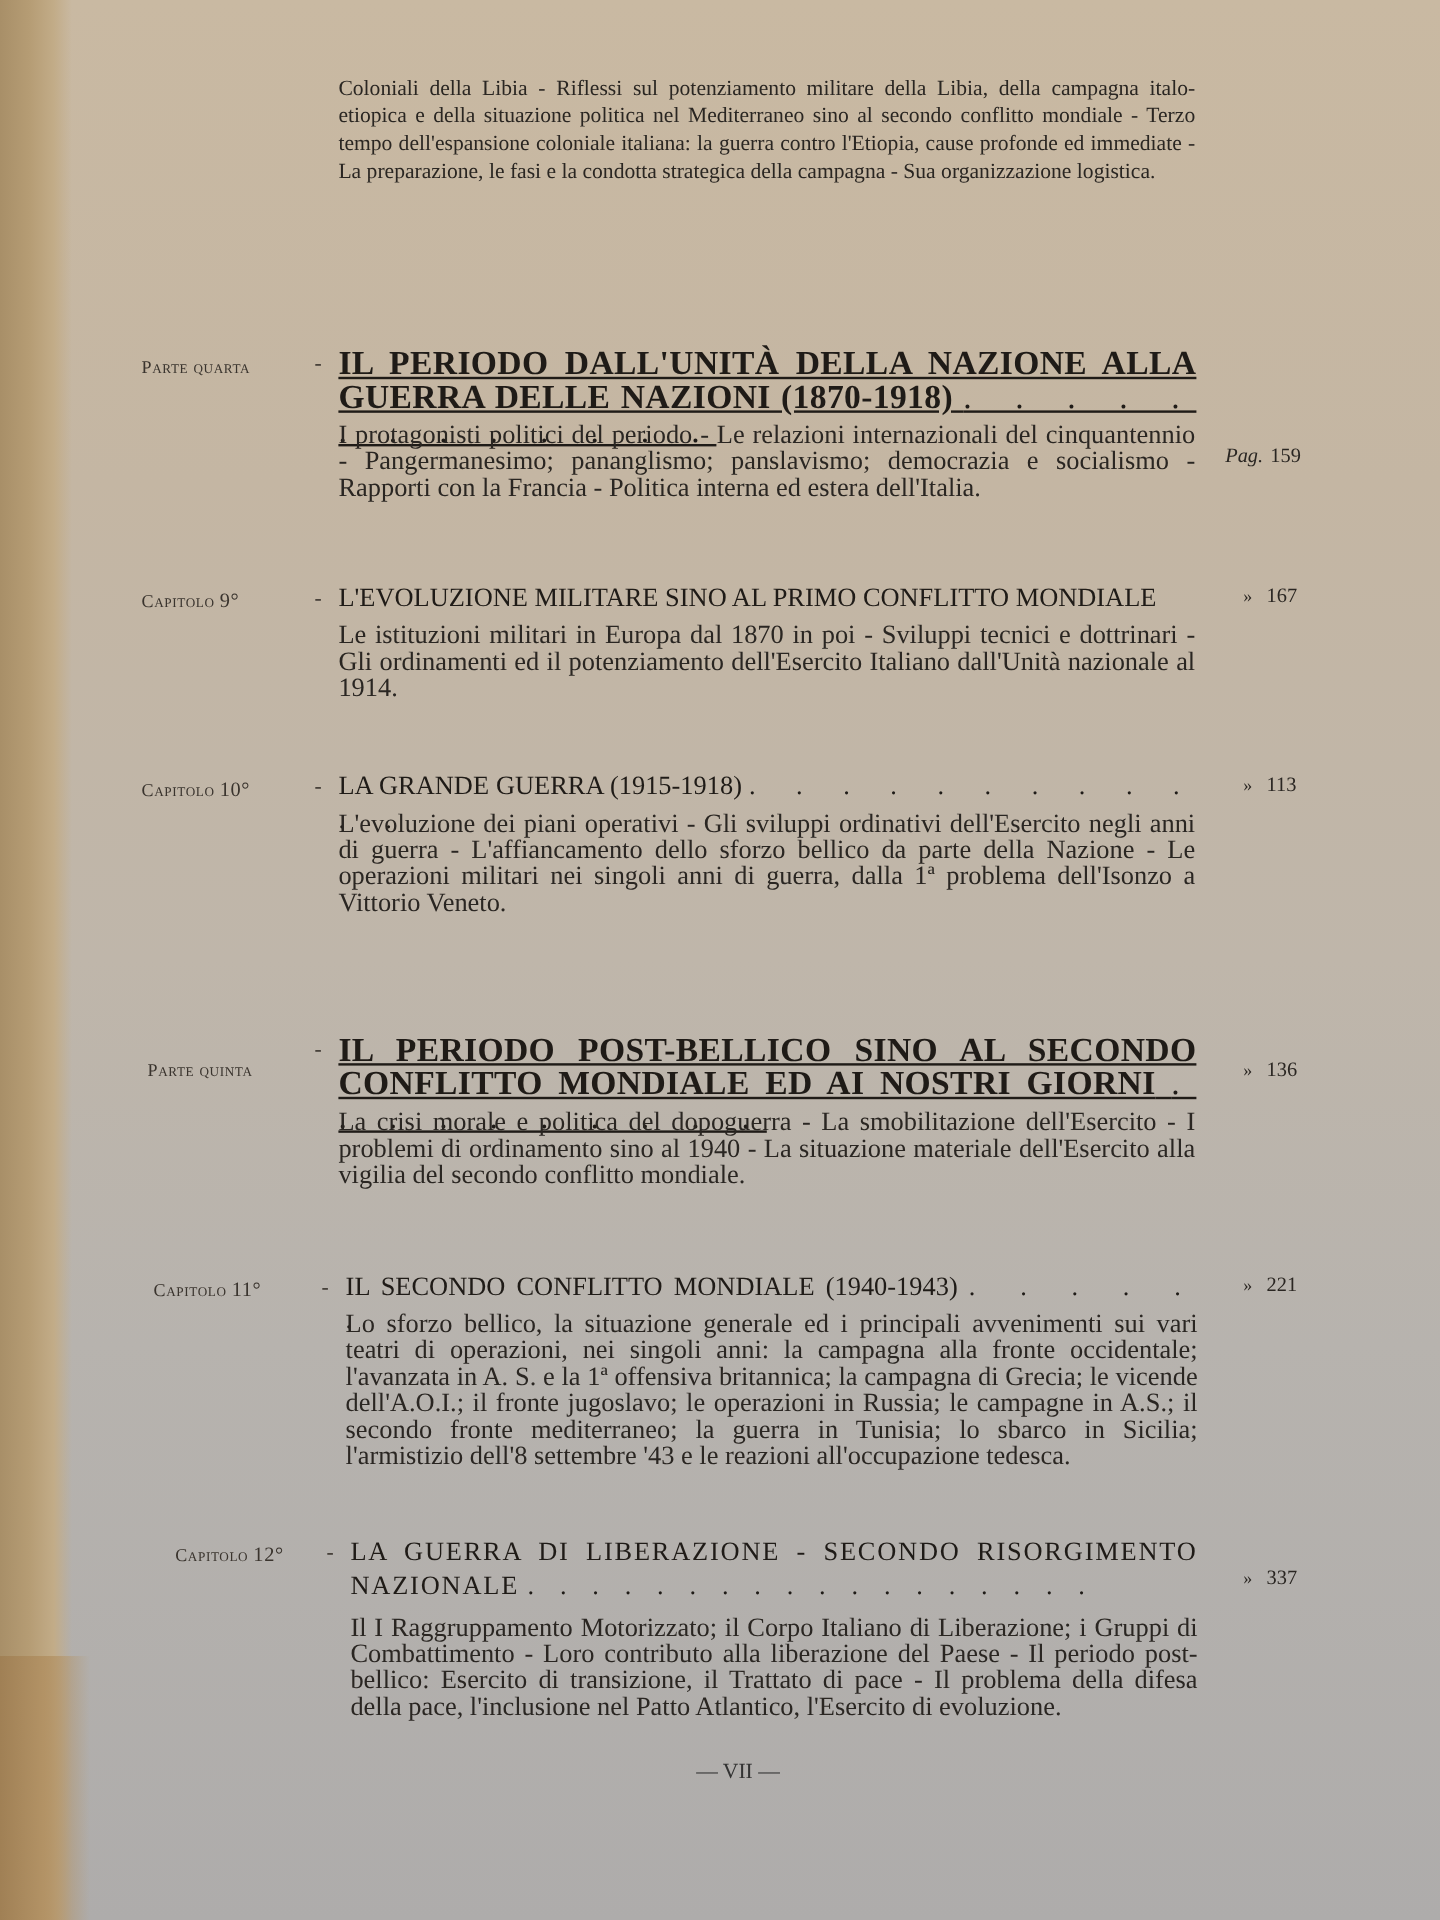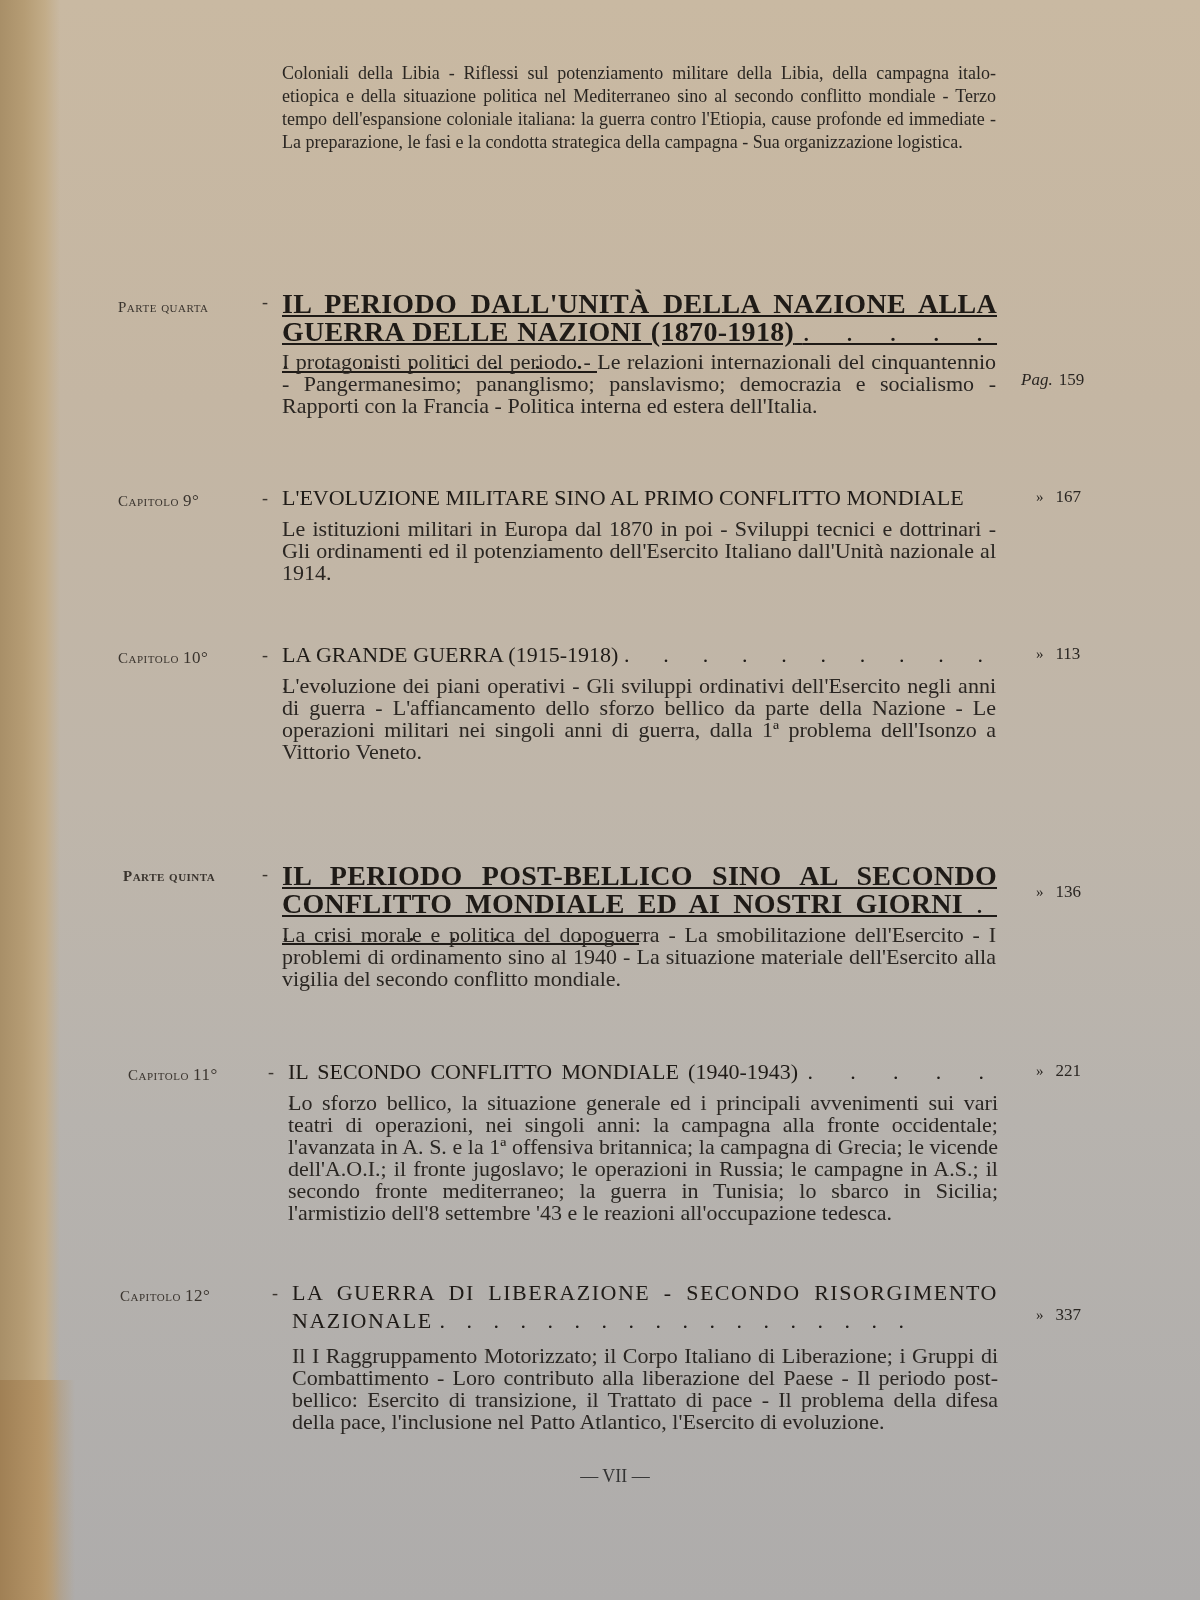--- a/index.html
+++ b/index.html
@@ -146,21 +146,21 @@
       <span>LA GRANDE GUERRA (1915-1918)</span>
       <span class="leader">. . . . . . . . . . . .</span>
     </div>
     <span class="page-ref" style="top:-1px;">
       <span class="ditto">»</span><span>113</span>
     </span>
     <div class="desc" style="top:30px;">L'evoluzione dei piani operativi - Gli sviluppi ordinativi dell'Esercito negli anni di guerra - L'affiancamento dello sforzo bellico da parte della Nazione - Le operazioni militari nei singoli anni di guerra, dalla 1ª problema dell'Isonzo a Vittorio Veneto.</div>
   </div>
 
   <div class="entry" style="top:862px;">
-    <span class="label" style="top:6px; left:123px;font-weight:bold;">Parte quinta</span>
+    <span class="label" style="top:23px; left:123px;">Parte quinta</span>
     <span class="dash" style="top:2px;">-</span>
     <div class="title bold">
       <span>IL PERIODO POST-BELLICO SINO AL SECONDO CONFLITTO MONDIALE ED AI NOSTRI GIORNI</span>
       <span class="leader">. . . . . . . . . .</span>
     </div>
     <span class="page-ref" style="top:20px;">
       <span class="ditto">»</span><span>136</span>
     </span>
     <div class="desc" style="top:62px;">La crisi morale e politica del dopoguerra - La smobilitazione dell'Esercito - I problemi di ordinamento sino al 1940 - La situazione materiale dell'Esercito alla vigilia del secondo conflitto mondiale.</div>
   </div>
@@ -174,21 +174,21 @@
       <span>IL SECONDO CONFLITTO MONDIALE (1940-1943)</span>
       <span class="leader">. . . . . .</span>
     </div>
     <span class="page-ref" style="top:-1px;">
       <span class="ditto">»</span><span>221</span>
     </span>
     <div class="desc" style="top:30px; left:288px; width:710px;">Lo sforzo bellico, la situazione generale ed i principali avvenimenti sui vari teatri di operazioni, nei singoli anni: la campagna alla fronte occidentale; l'avanzata in A. S. e la 1ª offensiva britannica; la campagna di Grecia; le vicende dell'A.O.I.; il fronte jugoslavo; le operazioni in Russia; le campagne in A.S.; il secondo fronte mediterraneo; la guerra in Tunisia; lo sbarco in Sicilia; l'armistizio dell'8 settembre '43 e le reazioni all'occupazione tedesca.</div>
   </div>
 
   <div class="entry" style="top:1283px;">
-    <span class="label" style="top:3px; left:120px;">
+    <span class="label" style="top:3px; left:146px;">
       <span>Capitolo</span> <span class="num">12°</span>
     </span>
     <span class="dash" style="top:0px; left:272px;">-</span>
     <div class="title" style="top:-4px; left:292px; width:706px; letter-spacing:1.5px;">
       <span>LA GUERRA DI LIBERAZIONE - SECONDO RISORGIMENTO NAZIONALE</span>
       <span class="leader" style="letter-spacing:8px;">. . . . . . . . . . . . . . . . . .</span>
     </div>
     <span class="page-ref" style="top:22px;">
       <span class="ditto">»</span><span>337</span>
     </span>

